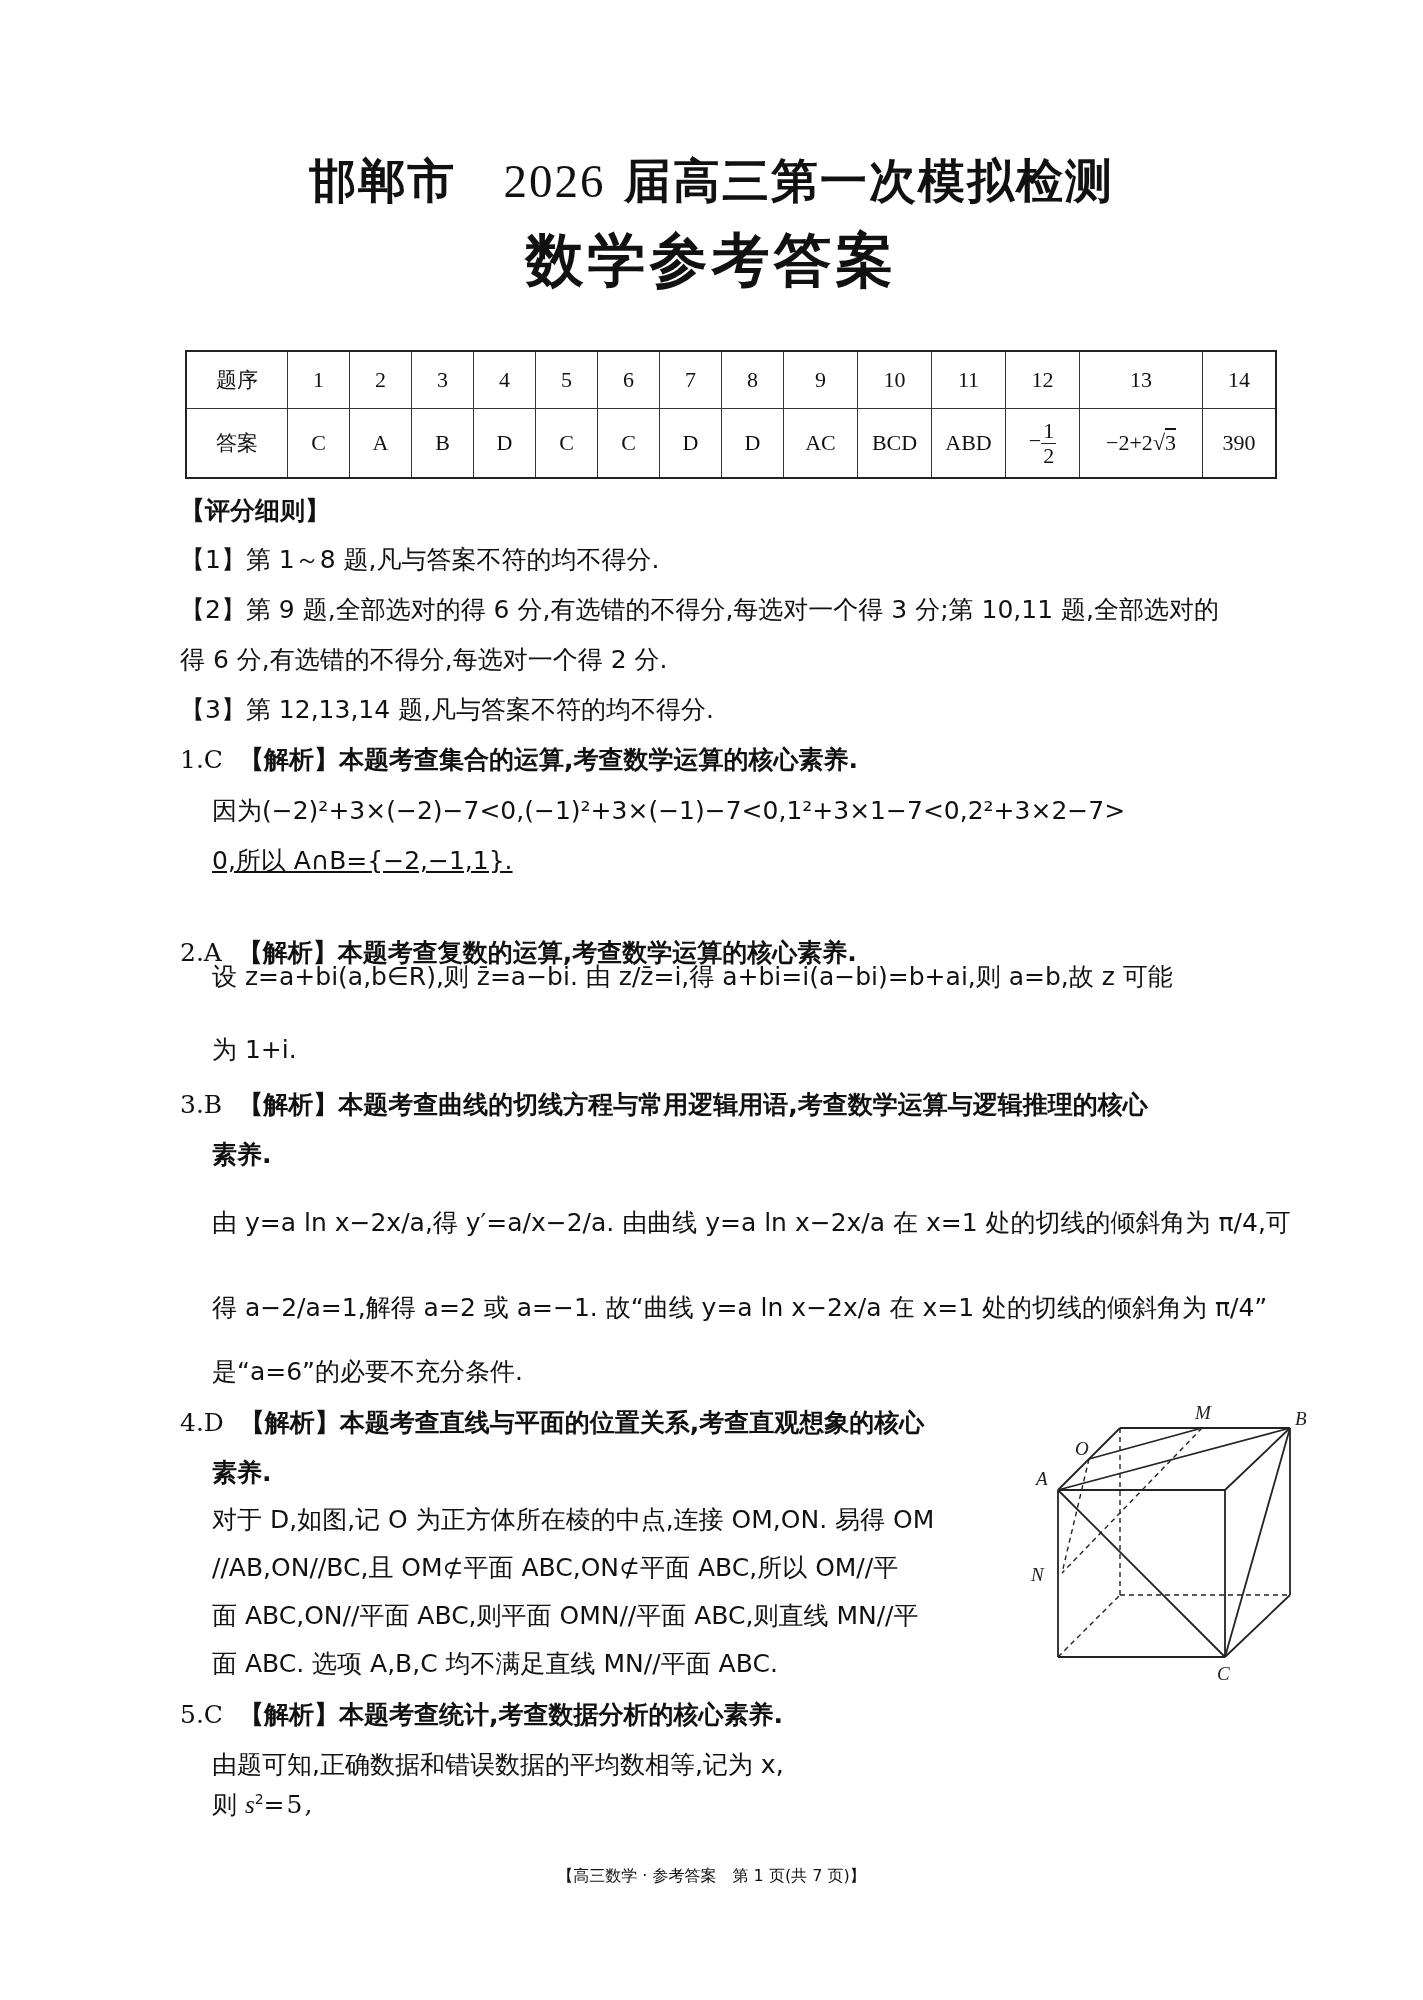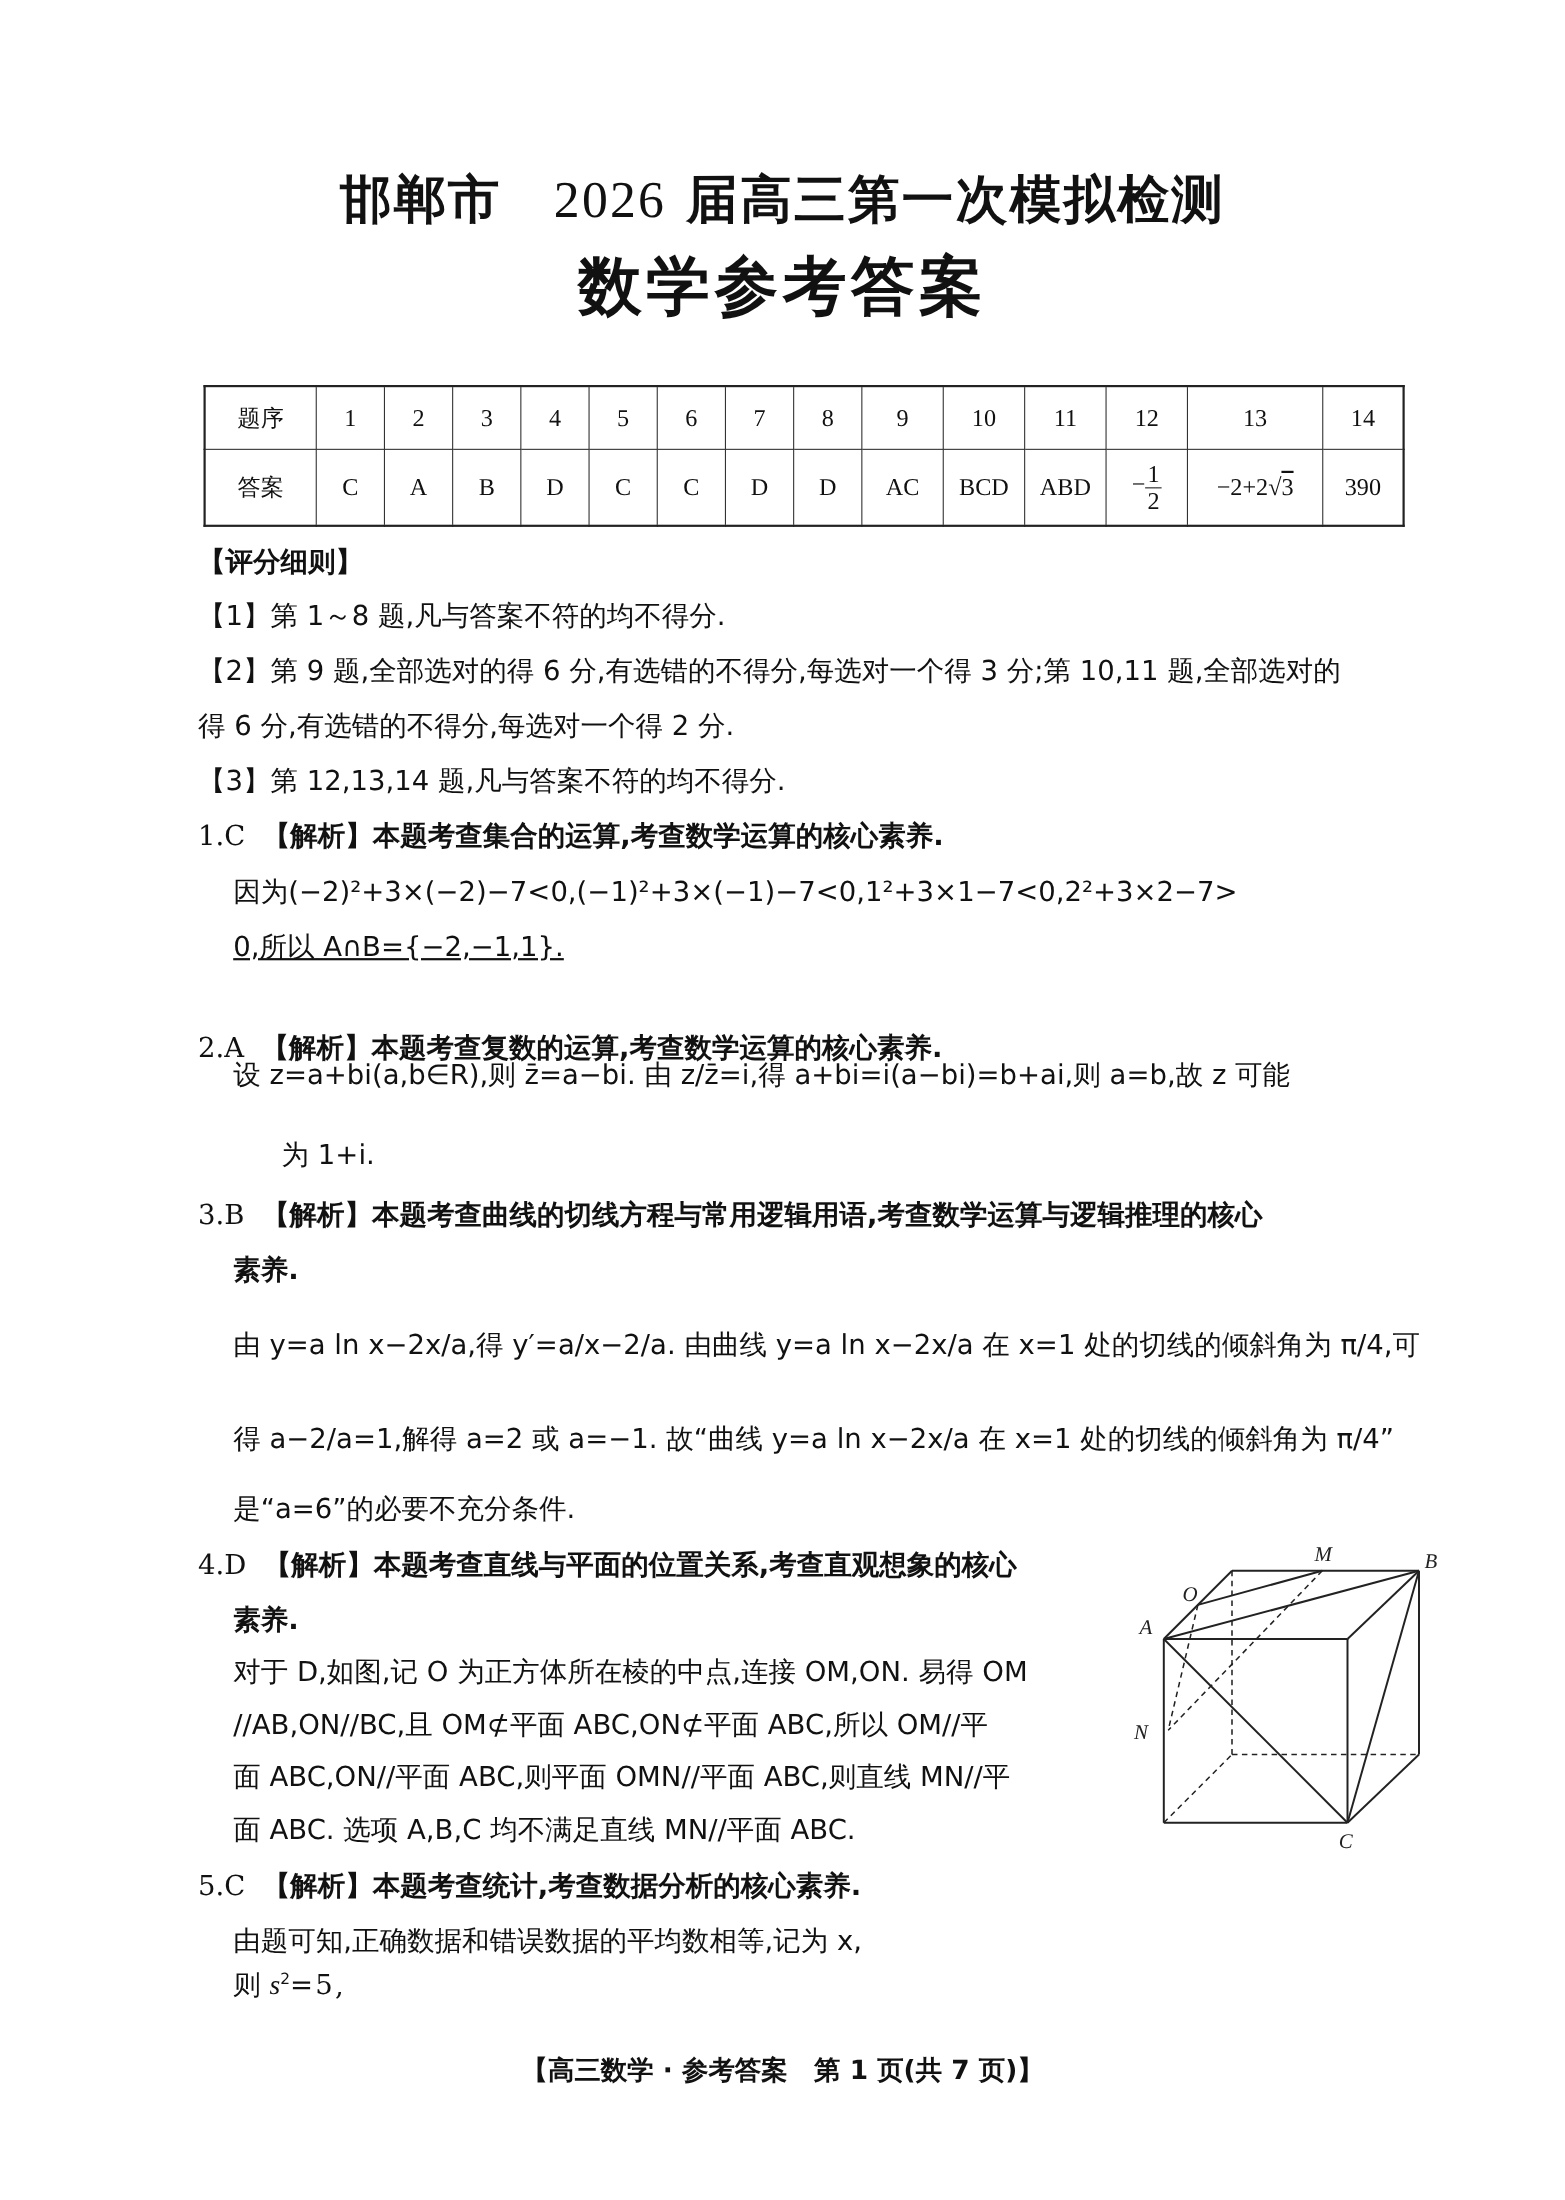--- a/index.html
+++ b/index.html
@@ -16,21 +16,21 @@
   table.ans tr.h td{height:56px;}
   table.ans tr.a td{height:68px;}
   table.ans td.lbl{font-family:Liberation Serif, serif;font-size:21px;width:100px;}
   .frac{display:inline-flex;flex-direction:column;align-items:center;vertical-align:middle;line-height:1.05;}
   .frac .n{border-bottom:1.3px solid #222;padding:0 2px;}
   .frac .d{padding:0 2px;}
   .line{position:absolute;font-size:25px;white-space:nowrap;line-height:1.2;}
   .cjk{font-family:"DejaVu Sans","Liberation Sans",sans-serif;}
   .bold{font-weight:bold;font-family:"DejaVu Sans","Liberation Sans",sans-serif;}
   i{font-family:"Liberation Serif","DejaVu Serif",serif;}
-  .footer{left:0;width:1423px;top:1866px;text-align:center;font-size:24px;font-family:"DejaVu Sans","Liberation Sans",sans-serif;font-weight:bold;}
+  .footer{left:0;width:1423px;top:1866px;text-align:center;font-size:16px;font-family:"DejaVu Sans","Liberation Sans",sans-serif;}
   sup{font-size:14px;}
 </style>
 </head>
 <body>
 
 <div class="abs title1">
   <span>邯郸市</span>
   <span class="num">2026</span>
   <span>届高三第一次模拟检测</span>
 </div>
@@ -93,21 +93,21 @@
   <span class="bold">【解析】</span><span class="bold">本题考查集合的运算,考查数学运算的核心素养.</span>
 </div>
 <div class="line cjk" style="left:212px;top:796px;">因为(−2)²+3×(−2)−7&lt;0,(−1)²+3×(−1)−7&lt;0,1²+3×1−7&lt;0,2²+3×2−7&gt;</div>
 <div class="line cjk" style="left:212px;top:846px;text-decoration:underline;">0,所以 A∩B={−2,−1,1}.</div>
 
 <div class="line" style="left:180px;top:897px;margin-top:41px;">
   <span>2.A</span>&nbsp;
   <span class="bold">【解析】</span><span class="bold">本题考查复数的运算,考查数学运算的核心素养.</span>
 </div>
 <div class="line cjk" style="left:212px;top:962px;">设 z=a+bi(a,b∈R),则 z̄=a−bi. 由 z/z̄=i,得 a+bi=i(a−bi)=b+ai,则 a=b,故 z 可能</div>
-<div class="line cjk" style="left:212px;top:1035px;margin-left:44px;">为 1+i.</div>
+<div class="line cjk" style="left:212px;top:1035px;">为 1+i.</div>
 
 <div class="line" style="left:180px;top:1090px;">
   <span>3.B</span>&nbsp;
   <span class="bold">【解析】</span><span class="bold">本题考查曲线的切线方程与常用逻辑用语,考查数学运算与逻辑推理的核心</span>
 </div>
 <div class="line bold" style="left:212px;top:1140px;">素养.</div>
 <div class="line cjk" style="left:212px;top:1208px;">由 y=a ln x−2x/a,得 y′=a/x−2/a. 由曲线 y=a ln x−2x/a 在 x=1 处的切线的倾斜角为 π/4,可</div>
 <div class="line cjk" style="left:212px;top:1293px;">得 a−2/a=1,解得 a=2 或 a=−1. 故“曲线 y=a ln x−2x/a 在 x=1 处的切线的倾斜角为 π/4”</div>
 <div class="line cjk" style="left:212px;top:1357px;">是“a=6”的必要不充分条件.</div>
 

